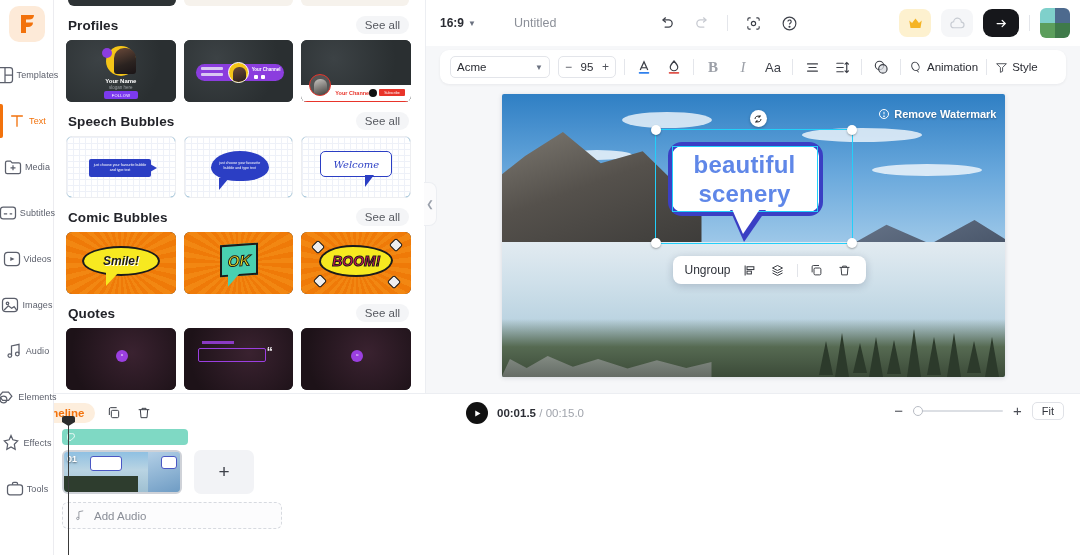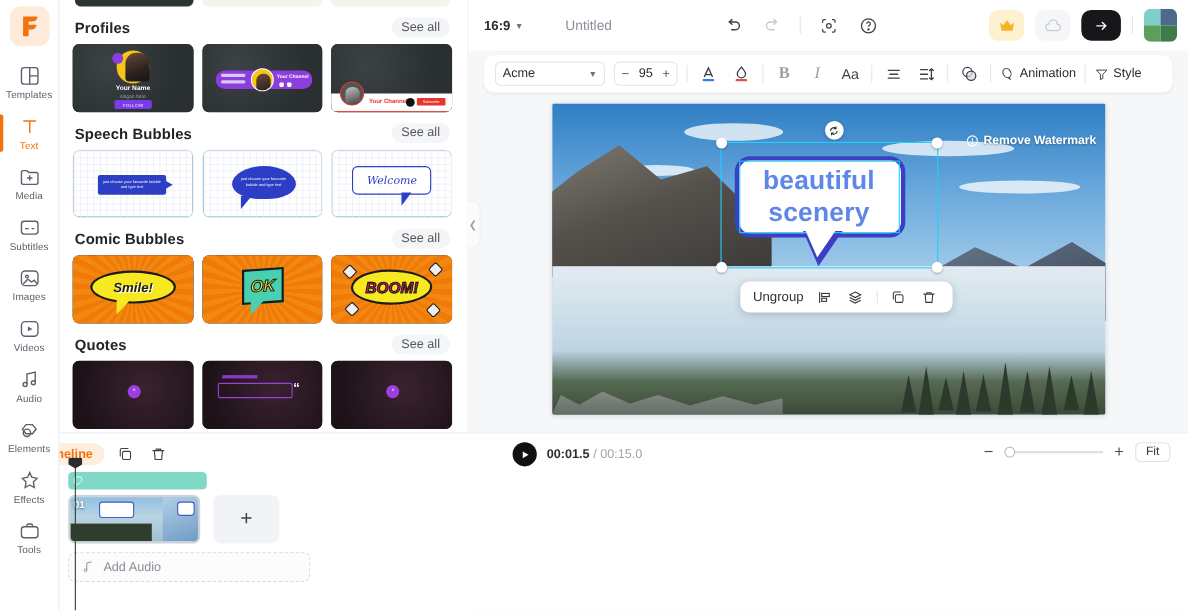--- a/index.html
+++ b/index.html
@@ -20,21 +20,21 @@
     display: flex; flex-direction: column; align-items: center;
     padding-top: 6px; flex: 0 0 54px; position: relative; z-index: 5;
   }
   .logo {
     width: 36px; height: 36px; border-radius: 10px; background: #fdead8;
     display: flex; align-items: center; justify-content: center;
     margin-bottom: 10px;
   }
   .logo svg { display: block; }
   .rail-item {
-    width: 54px; height: 46px; display: flex; flex-direction: column;
+    width: 54px; height: 46px; display: flex; 
     align-items: center; justify-content: center; gap: 2px;
     color: #5b5f6b; position: relative; cursor: pointer;
   }
   .rail-item .lbl { font-size: 9px; line-height: 10px; letter-spacing: .1px; }
   .rail-item.active { color: #f2720c; }
   .rail-item.active::before {
     content: ""; position: absolute; left: 0; top: 6px;
     width: 3px; height: 34px; background: #f2720c; border-radius: 0 2px 2px 0;
   }
   .rail-item svg { display: block; }
@@ -255,21 +255,21 @@
   .shore { position: absolute; left: 0; right: 0; bottom: 0; height: 58px;
     background: linear-gradient(180deg, rgba(120,135,120,0) 0%, #566a52 48%, #3b4a38 100%); }
   .trees { position: absolute; right: 0; bottom: 0; width: 190px; height: 130px; }
   .tree { position: absolute; bottom: 0; width: 0; height: 0;
     border-left: 7px solid transparent; border-right: 7px solid transparent;
     border-bottom: 34px solid #2c3a2b; }
   .rocks { position: absolute; left: 0; bottom: 0; width: 210px; height: 30px;
     background: linear-gradient(180deg,#9aa09b 0%, #6c726d 100%); opacity: .85;
     clip-path: polygon(0 100%, 4% 40%, 12% 70%, 22% 30%, 34% 66%, 46% 40%, 60% 72%, 74% 44%, 88% 70%, 100% 50%, 100% 100%); }
 
-  .watermark { position: absolute; right: 8px; top: 28px; display: flex;
+  .watermark { position: absolute; right: 8px; top: 14px; display: flex;
     align-items: center; gap: 4px; color: #fff; font-size: 11px; font-weight: 700;
     text-shadow: 0 1px 2px rgba(0,0,0,.35); cursor: pointer; }
 
   .rotate-h { position: absolute; left: 248px; top: 16px; width: 17px; height: 17px;
     border-radius: 50%; background: #fff; display: flex; align-items: center;
     justify-content: center; box-shadow: 0 1px 3px rgba(0,0,0,.28); cursor: pointer; }
 
   .selbox { position: absolute; left: 153px; top: 35px; width: 198px; height: 115px;
     border: 1.3px solid #22cffa; }
   .hnd { position: absolute; width: 10px; height: 10px; border-radius: 50%;
@@ -398,35 +398,35 @@
             <path d="M7 13h4M14 13h3"></path>
         </svg>
       </span>
       <span class="lbl">Subtitles</span>
     </div>
 
     <div class="rail-item">
       <span>
         <svg width="20" height="20" viewBox="0 0 24 24" fill="none" stroke="#5b5f6b" stroke-width="1.5">
           <rect x="3" y="4" width="18" height="16" rx="4"></rect>
+            <path d="M10 9.5l5 2.5-5 2.5z" fill="#5b5f6b" stroke="none"></path>
+        </svg>
+      </span>
+      <span class="lbl">Videos</span>
+    </div>
+
+    <div class="rail-item">
+      <span>
+        <svg width="20" height="20" viewBox="0 0 24 24" fill="none" stroke="#5b5f6b" stroke-width="1.5">
+          <rect x="3" y="4" width="18" height="16" rx="4"></rect>
             <circle cx="9" cy="10" r="1.5"></circle>
             <path d="M5 18l5-5 4 3 3-2 3 4"></path>
         </svg>
       </span>
       <span class="lbl">Images</span>
-    </div>
-
-    <div class="rail-item">
-      <span>
-        <svg width="20" height="20" viewBox="0 0 24 24" fill="none" stroke="#5b5f6b" stroke-width="1.5">
-          <rect x="3" y="4" width="18" height="16" rx="4"></rect>
-            <path d="M10 9.5l5 2.5-5 2.5z" fill="#5b5f6b" stroke="none"></path>
-        </svg>
-      </span>
-      <span class="lbl">Videos</span>
     </div>
 
     <div class="rail-item">
       <span>
         <svg width="20" height="20" viewBox="0 0 24 24" fill="none" stroke="#5b5f6b" stroke-width="1.5">
           <path d="M9 17V6l9-2v11"></path>
             <circle cx="7" cy="17.5" r="2.2"></circle>
             <circle cx="16" cy="15.5" r="2.2"></circle>
         </svg>
       </span>

